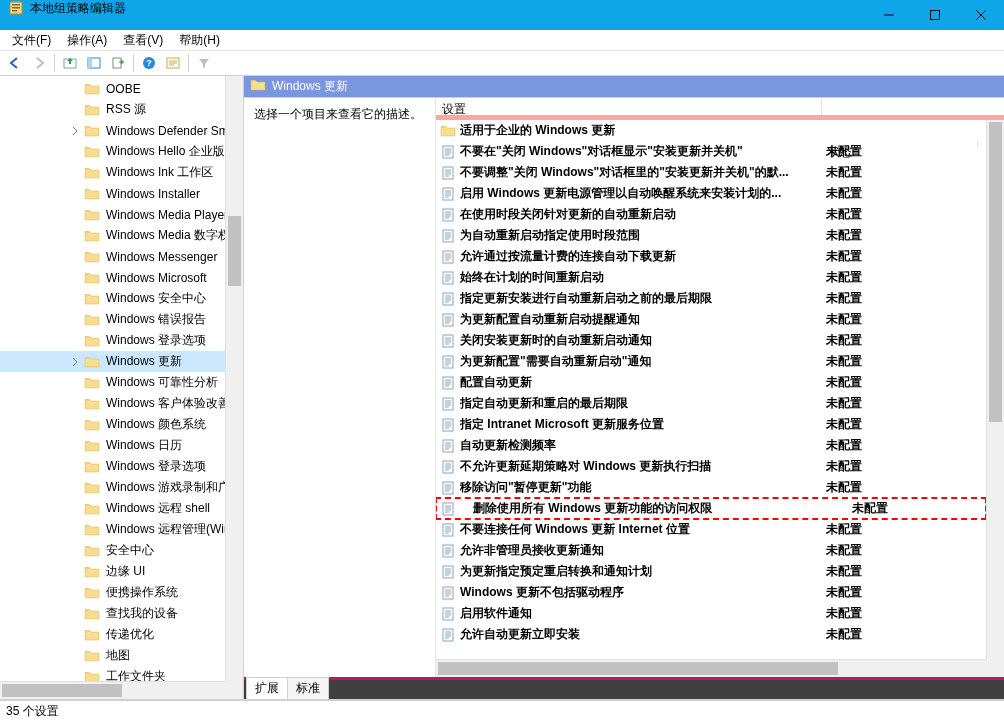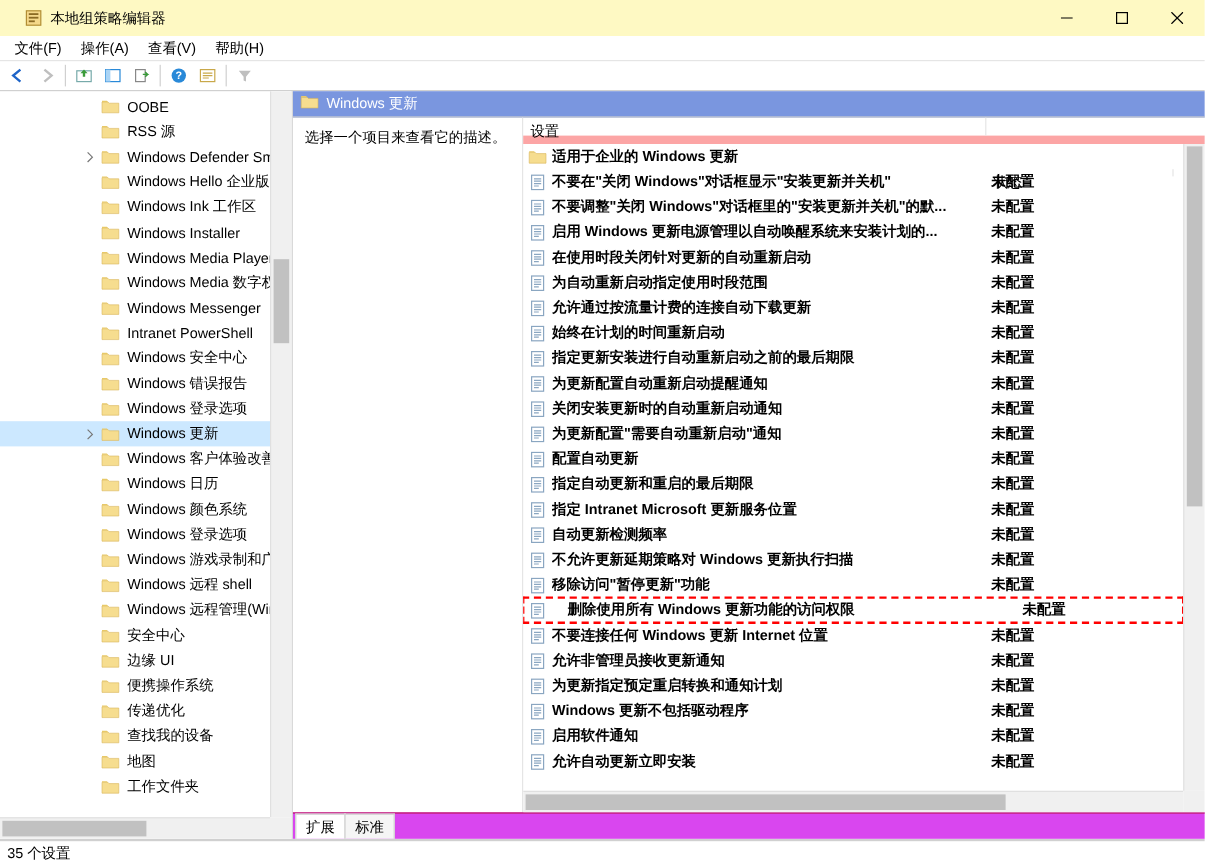--- a/index.html
+++ b/index.html
@@ -1,18 +1,18 @@
 <!DOCTYPE html>
 <html><head>
 <meta charset="utf-8">
 <style>
 * { box-sizing: border-box; margin: 0; padding: 0; font-family: "Microsoft YaHei", "Segoe UI", sans-serif; }
 body { background: #fff; width: 1004px; height: 722px; overflow: hidden; display: flex; flex-direction: column; font-size: 12px; color: #000; }
 
-.titlebar { height: 30px; display: flex; align-items: center; padding-left: 20px; background: #fef9c3; }
+.titlebar { height: 30px; display: flex; align-items: flex-start; padding-left: 8px; background: #0ea5e9; }
 .titlebar .app-icon { width: 16px; height: 16px; margin-right: 6px; }
 .titlebar .title { flex: 1; font-size: 12px; }
 .titlebar .win-controls { display: flex; }
 .titlebar .win-btn { width: 46px; height: 30px; display: flex; align-items: center; justify-content: center; }
 .titlebar .win-btn svg { width: 10px; height: 10px; }
 
 .menubar { height: 20px; display: flex; align-items: center; padding: 0 6px; gap: 4px; font-size: 12px; }
 .menubar span { padding: 2px 6px; }
 
 .toolbar { height: 26px; border-top: 1px solid #e5e5e5; border-bottom: 1px solid #d0d0d0; display: flex; align-items: center; padding: 0 4px; gap: 2px; background: #fff; }
@@ -40,40 +40,40 @@
 .indent-spacer { flex-shrink: 0; }
 
 .right-pane { flex: 1; display: flex; flex-direction: column; min-width: 0; }
 .right-header { background: #7a96df; color: #fff; height: 22px; display: flex; align-items: center; padding-left: 6px; font-size: 12px; border-bottom: 1px solid #d0d0d0; }
 .right-header .folder-icon-hdr { margin-right: 6px; }
 
 .right-body { flex: 1; display: flex; min-height: 0; }
 .desc-col { width: 192px; border-right: 1px solid #e5e5e5; padding: 8px 10px; font-size: 12px; }
 
 .list-col { flex: 1; display: flex; flex-direction: column; min-width: 0; position: relative; }
-.list-header { display: flex; height: 22px; border-bottom: 7px solid #fca5a5; font-size: 12px; }
+.list-header { display: flex; height: 22px; border-bottom: 5px solid #fca5a5; font-size: 12px; }
 .list-header .col { padding: 3px 6px; border-right: 1px solid #e5e5e5; }
 .col-setting { width: 386px; }
 .col-state { width: 156px; margin-top: 43px; }
 
 .list-body { flex: 1; overflow: hidden; position: relative; }
 .list-rows { position: absolute; top:0; left:0; right:18px; bottom:18px; overflow: hidden; font-weight: bold; }
 .list-row { display: flex; align-items: center; height: 21px; font-size: 12px; padding-left: 4px; }
 .list-row .item-icon { width: 16px; height: 16px; margin-right: 4px; flex-shrink: 0; display: flex; align-items: center; justify-content: center; }
 .list-row .setting-text { width: 364px; white-space: nowrap; overflow: hidden; text-overflow: ellipsis; }
 .list-row .state-text { padding-left: 2px; }
 .list-row.highlighted { outline: 2px dashed #ff0000; outline-offset: -1px; gap: 13px; }
 
 .list-scroll-x { position: absolute; bottom: 0; left: 0; right: 18px; height: 18px; background: #f0f0f0; border-top: 1px solid #e0e0e0; }
 .list-scroll-y { position: absolute; top: 0; right: 0; width: 18px; bottom: 18px; background: #f0f0f0; border-left: 1px solid #e0e0e0; }
 .list-scroll-corner { position: absolute; bottom: 0; right: 0; width: 18px; height: 18px; background: #f0f0f0; }
 .list-scroll-y .sb-thumb { left: 2px; right: 2px; top: 2px; height: 300px; }
 .list-scroll-x .sb-thumb { top: 2px; bottom: 2px; left: 2px; width: 400px; }
 
-.tabs-row { height: 22px; display: flex; padding-left: 2px; font-size: 12px; background: #d946ef; border-top: 1px solid #be185d; }
+.tabs-row { height: 22px; display: flex; align-items: flex-end; padding-left: 2px; font-size: 12px; background: #404040; border-top: 3px solid #be185d; }
 .tab { padding: 2px 8px; border: 1px solid #d0d0d0; border-bottom: none; margin-right: -1px; background: #fff; }
 .tab.active { background: #fff; border-top: 1px solid #d0d0d0; }
 .tab.inactive { background: #f5f5f5; }
 
 .statusbar { height: 22px; border-top: 1px solid #d0d0d0; display: flex; align-items: center; padding: 0 6px; font-size: 12px; background: #fff; }
 </style>
 </head>
 <body>
 
 <div class="titlebar">
@@ -256,21 +256,21 @@
               </svg></span>
             <span class="tree-label">Windows Messenger</span>
           </div>
           <div class="tree-item">
             <span class="indent-spacer" style="width: 68px;"></span>
             <span class="expander"></span>
             <span class="folder-icon"><svg width="16" height="14" viewBox="0 0 16 14">
                 <path d="M1 3 L6 3 L7 4 L15 4 L15 12 L1 12 Z" fill="#f6dd8f" stroke="#d8b65a" stroke-width="0.5"></path>
                 <path d="M1 2 L5 2 L6 3 L1 3 Z" fill="#e8c968"></path>
               </svg></span>
-            <span class="tree-label">Intranet PowerShell</span>
+            <span class="tree-label">Windows Microsoft</span>
           </div>
           <div class="tree-item">
             <span class="indent-spacer" style="width: 68px;"></span>
             <span class="expander"></span>
             <span class="folder-icon"><svg width="16" height="14" viewBox="0 0 16 14">
                 <path d="M1 3 L6 3 L7 4 L15 4 L15 12 L1 12 Z" fill="#f6dd8f" stroke="#d8b65a" stroke-width="0.5"></path>
                 <path d="M1 2 L5 2 L6 3 L1 3 Z" fill="#e8c968"></path>
               </svg></span>
             <span class="tree-label">Windows 安全中心</span>
           </div>
@@ -305,47 +305,56 @@
               </svg></span>
             <span class="tree-label">Windows 更新</span>
           </div>
           <div class="tree-item">
             <span class="indent-spacer" style="width: 68px;"></span>
             <span class="expander"></span>
             <span class="folder-icon"><svg width="16" height="14" viewBox="0 0 16 14">
                 <path d="M1 3 L6 3 L7 4 L15 4 L15 12 L1 12 Z" fill="#f6dd8f" stroke="#d8b65a" stroke-width="0.5"></path>
                 <path d="M1 2 L5 2 L6 3 L1 3 Z" fill="#e8c968"></path>
               </svg></span>
+            <span class="tree-label">Windows 可靠性分析</span>
+          </div>
+          <div class="tree-item">
+            <span class="indent-spacer" style="width: 68px;"></span>
+            <span class="expander"></span>
+            <span class="folder-icon"><svg width="16" height="14" viewBox="0 0 16 14">
+                <path d="M1 3 L6 3 L7 4 L15 4 L15 12 L1 12 Z" fill="#f6dd8f" stroke="#d8b65a" stroke-width="0.5"></path>
+                <path d="M1 2 L5 2 L6 3 L1 3 Z" fill="#e8c968"></path>
+              </svg></span>
             <span class="tree-label">Windows 客户体验改善</span>
           </div>
           <div class="tree-item">
             <span class="indent-spacer" style="width: 68px;"></span>
             <span class="expander"></span>
             <span class="folder-icon"><svg width="16" height="14" viewBox="0 0 16 14">
                 <path d="M1 3 L6 3 L7 4 L15 4 L15 12 L1 12 Z" fill="#f6dd8f" stroke="#d8b65a" stroke-width="0.5"></path>
                 <path d="M1 2 L5 2 L6 3 L1 3 Z" fill="#e8c968"></path>
               </svg></span>
+            <span class="tree-label">Windows 颜色系统</span>
+          </div>
+          <div class="tree-item">
+            <span class="indent-spacer" style="width: 68px;"></span>
+            <span class="expander"></span>
+            <span class="folder-icon"><svg width="16" height="14" viewBox="0 0 16 14">
+                <path d="M1 3 L6 3 L7 4 L15 4 L15 12 L1 12 Z" fill="#f6dd8f" stroke="#d8b65a" stroke-width="0.5"></path>
+                <path d="M1 2 L5 2 L6 3 L1 3 Z" fill="#e8c968"></path>
+              </svg></span>
             <span class="tree-label">Windows 日历</span>
           </div>
           <div class="tree-item">
             <span class="indent-spacer" style="width: 68px;"></span>
             <span class="expander"></span>
             <span class="folder-icon"><svg width="16" height="14" viewBox="0 0 16 14">
                 <path d="M1 3 L6 3 L7 4 L15 4 L15 12 L1 12 Z" fill="#f6dd8f" stroke="#d8b65a" stroke-width="0.5"></path>
                 <path d="M1 2 L5 2 L6 3 L1 3 Z" fill="#e8c968"></path>
               </svg></span>
-            <span class="tree-label">Windows 颜色系统</span>
-          </div>
-          <div class="tree-item">
-            <span class="indent-spacer" style="width: 68px;"></span>
-            <span class="expander"></span>
-            <span class="folder-icon"><svg width="16" height="14" viewBox="0 0 16 14">
-                <path d="M1 3 L6 3 L7 4 L15 4 L15 12 L1 12 Z" fill="#f6dd8f" stroke="#d8b65a" stroke-width="0.5"></path>
-                <path d="M1 2 L5 2 L6 3 L1 3 Z" fill="#e8c968"></path>
-              </svg></span>
             <span class="tree-label">Windows 登录选项</span>
           </div>
           <div class="tree-item">
             <span class="indent-spacer" style="width: 68px;"></span>
             <span class="expander"></span>
             <span class="folder-icon"><svg width="16" height="14" viewBox="0 0 16 14">
                 <path d="M1 3 L6 3 L7 4 L15 4 L15 12 L1 12 Z" fill="#f6dd8f" stroke="#d8b65a" stroke-width="0.5"></path>
                 <path d="M1 2 L5 2 L6 3 L1 3 Z" fill="#e8c968"></path>
               </svg></span>
             <span class="tree-label">Windows 游戏录制和广</span>
@@ -395,30 +404,30 @@
               </svg></span>
             <span class="tree-label">便携操作系统</span>
           </div>
           <div class="tree-item">
             <span class="indent-spacer" style="width: 68px;"></span>
             <span class="expander"></span>
             <span class="folder-icon"><svg width="16" height="14" viewBox="0 0 16 14">
                 <path d="M1 3 L6 3 L7 4 L15 4 L15 12 L1 12 Z" fill="#f6dd8f" stroke="#d8b65a" stroke-width="0.5"></path>
                 <path d="M1 2 L5 2 L6 3 L1 3 Z" fill="#e8c968"></path>
               </svg></span>
+            <span class="tree-label">查找我的设备</span>
+          </div>
+          <div class="tree-item">
+            <span class="indent-spacer" style="width: 68px;"></span>
+            <span class="expander"></span>
+            <span class="folder-icon"><svg width="16" height="14" viewBox="0 0 16 14">
+                <path d="M1 3 L6 3 L7 4 L15 4 L15 12 L1 12 Z" fill="#f6dd8f" stroke="#d8b65a" stroke-width="0.5"></path>
+                <path d="M1 2 L5 2 L6 3 L1 3 Z" fill="#e8c968"></path>
+              </svg></span>
             <span class="tree-label">传递优化</span>
-          </div>
-          <div class="tree-item">
-            <span class="indent-spacer" style="width: 68px;"></span>
-            <span class="expander"></span>
-            <span class="folder-icon"><svg width="16" height="14" viewBox="0 0 16 14">
-                <path d="M1 3 L6 3 L7 4 L15 4 L15 12 L1 12 Z" fill="#f6dd8f" stroke="#d8b65a" stroke-width="0.5"></path>
-                <path d="M1 2 L5 2 L6 3 L1 3 Z" fill="#e8c968"></path>
-              </svg></span>
-            <span class="tree-label">查找我的设备</span>
           </div>
           <div class="tree-item">
             <span class="indent-spacer" style="width: 68px;"></span>
             <span class="expander"></span>
             <span class="folder-icon"><svg width="16" height="14" viewBox="0 0 16 14">
                 <path d="M1 3 L6 3 L7 4 L15 4 L15 12 L1 12 Z" fill="#f6dd8f" stroke="#d8b65a" stroke-width="0.5"></path>
                 <path d="M1 2 L5 2 L6 3 L1 3 Z" fill="#e8c968"></path>
               </svg></span>
             <span class="tree-label">地图</span>
           </div>

